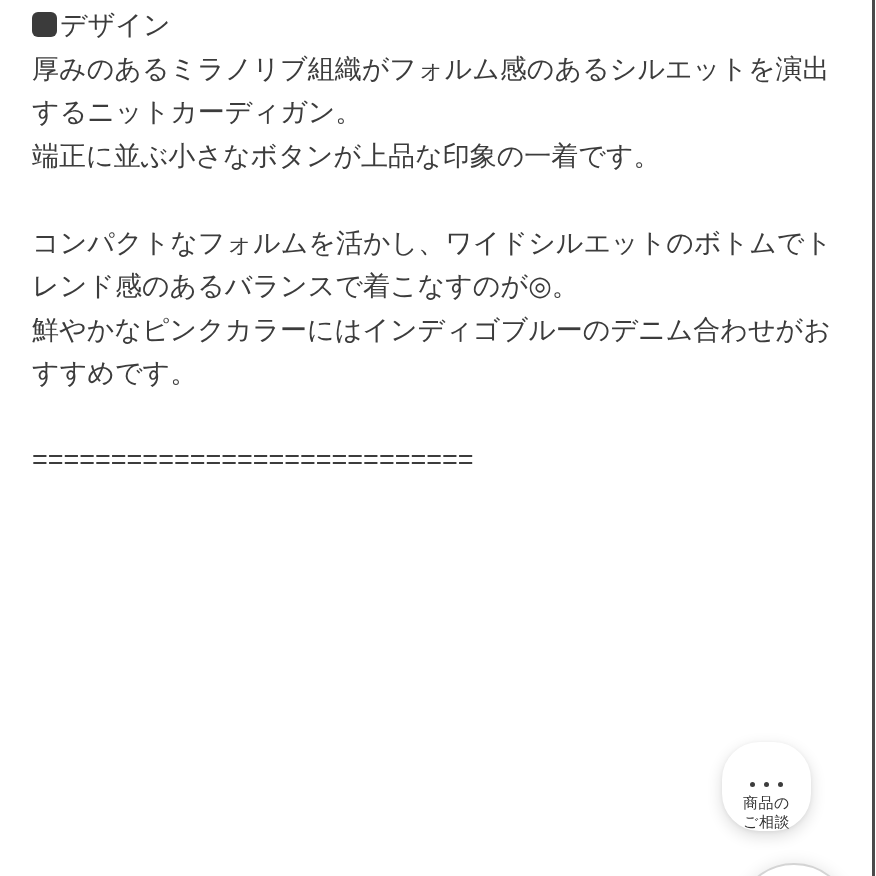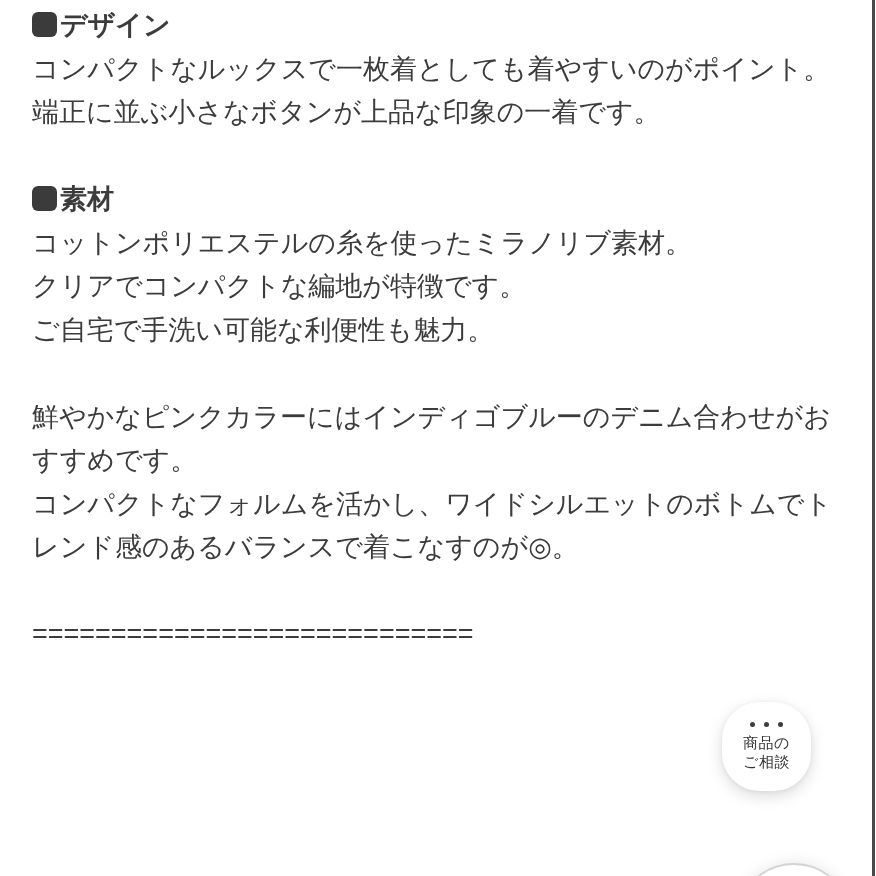--- a/index.html
+++ b/index.html
@@ -26,52 +26,52 @@
     font-size: 27px;
     line-height: 43.5px;
     color: #3c3c3c;
     letter-spacing: 0;
   }
   .content p { margin: 0; }
   .section { margin: 0 0 43.5px 0; }
   .heading {
     margin: 0;
     font-size: 27px;
-    font-weight: 700;
+    font-weight: 400;
     line-height: 43.5px;
   }
   .bullet {
     display: inline-block;
     width: 25px;
     height: 25px;
     border-radius: 6px;
     background: #3b3b3b;
     margin-right: 3px;
     vertical-align: -3px;
   }
   .footer-block { margin-top: 14.5px; }
   .divider {
     white-space: nowrap;
     color: #3c3c3c;
   }
   
   .consult-btn {
     position: absolute;
     left: 722px;
-    top: 702px;
+    top: 742px;
     width: 89px;
     height: 89px;
     border: none;
     border-radius: 42%;
     background: #ffffff;
     box-shadow: 0 5px 16px rgba(0,0,0,0.14), 0 1px 4px rgba(0,0,0,0.06);
     display: flex;
     flex-direction: column;
     align-items: center;
-    justify-content: center;
+    justify-content: flex-end;
     padding: 0;
     cursor: pointer;
     font-family: inherit;
   }
   .dots {
     display: flex;
     gap: 9px;
     margin-bottom: 6px;
   }
   .dots i {
@@ -113,36 +113,28 @@
 <body>
 
 <div class="screen">
 
   <main class="content">
 
     <section class="section">
       <h2 class="heading">
         <span class="bullet"></span><span>デザイン</span>
       </h2>
-      <p>コンパクトなルックスで一枚着としても着やすいのがポイント。</p>
+      <p>厚みのあるミラノリブ組織がフォルム感のあるシルエットを演出するニットカーディガン。</p>
       <p>端正に並ぶ小さなボタンが上品な印象の一着です。</p>
     </section>
 
-    <section class="section">
-      <h2 class="heading">
-        <span class="bullet"></span><span>素材</span>
-      </h2>
-      <p>コットンポリエステルの糸を使ったミラノリブ素材。</p>
-      <p>クリアでコンパクトな編地が特徴です。</p>
-      <p>ご自宅で手洗い可能な利便性も魅力。</p>
-    </section>
 
     <section class="section">
+      <p>コンパクトなフォルムを活かし、ワイドシルエットのボトムでトレンド感のあるバランスで着こなすのが◎。</p>
       <p>鮮やかなピンクカラーにはインディゴブルーのデニム合わせがおすすめです。</p>
-      <p>コンパクトなフォルムを活かし、ワイドシルエットのボトムでトレンド感のあるバランスで着こなすのが◎。</p>
     </section>
 
     <div class="footer-block">
       <p class="divider">============================</p>
     </div>
 
   </main>
 
   <button class="consult-btn">
     <span class="dots">

